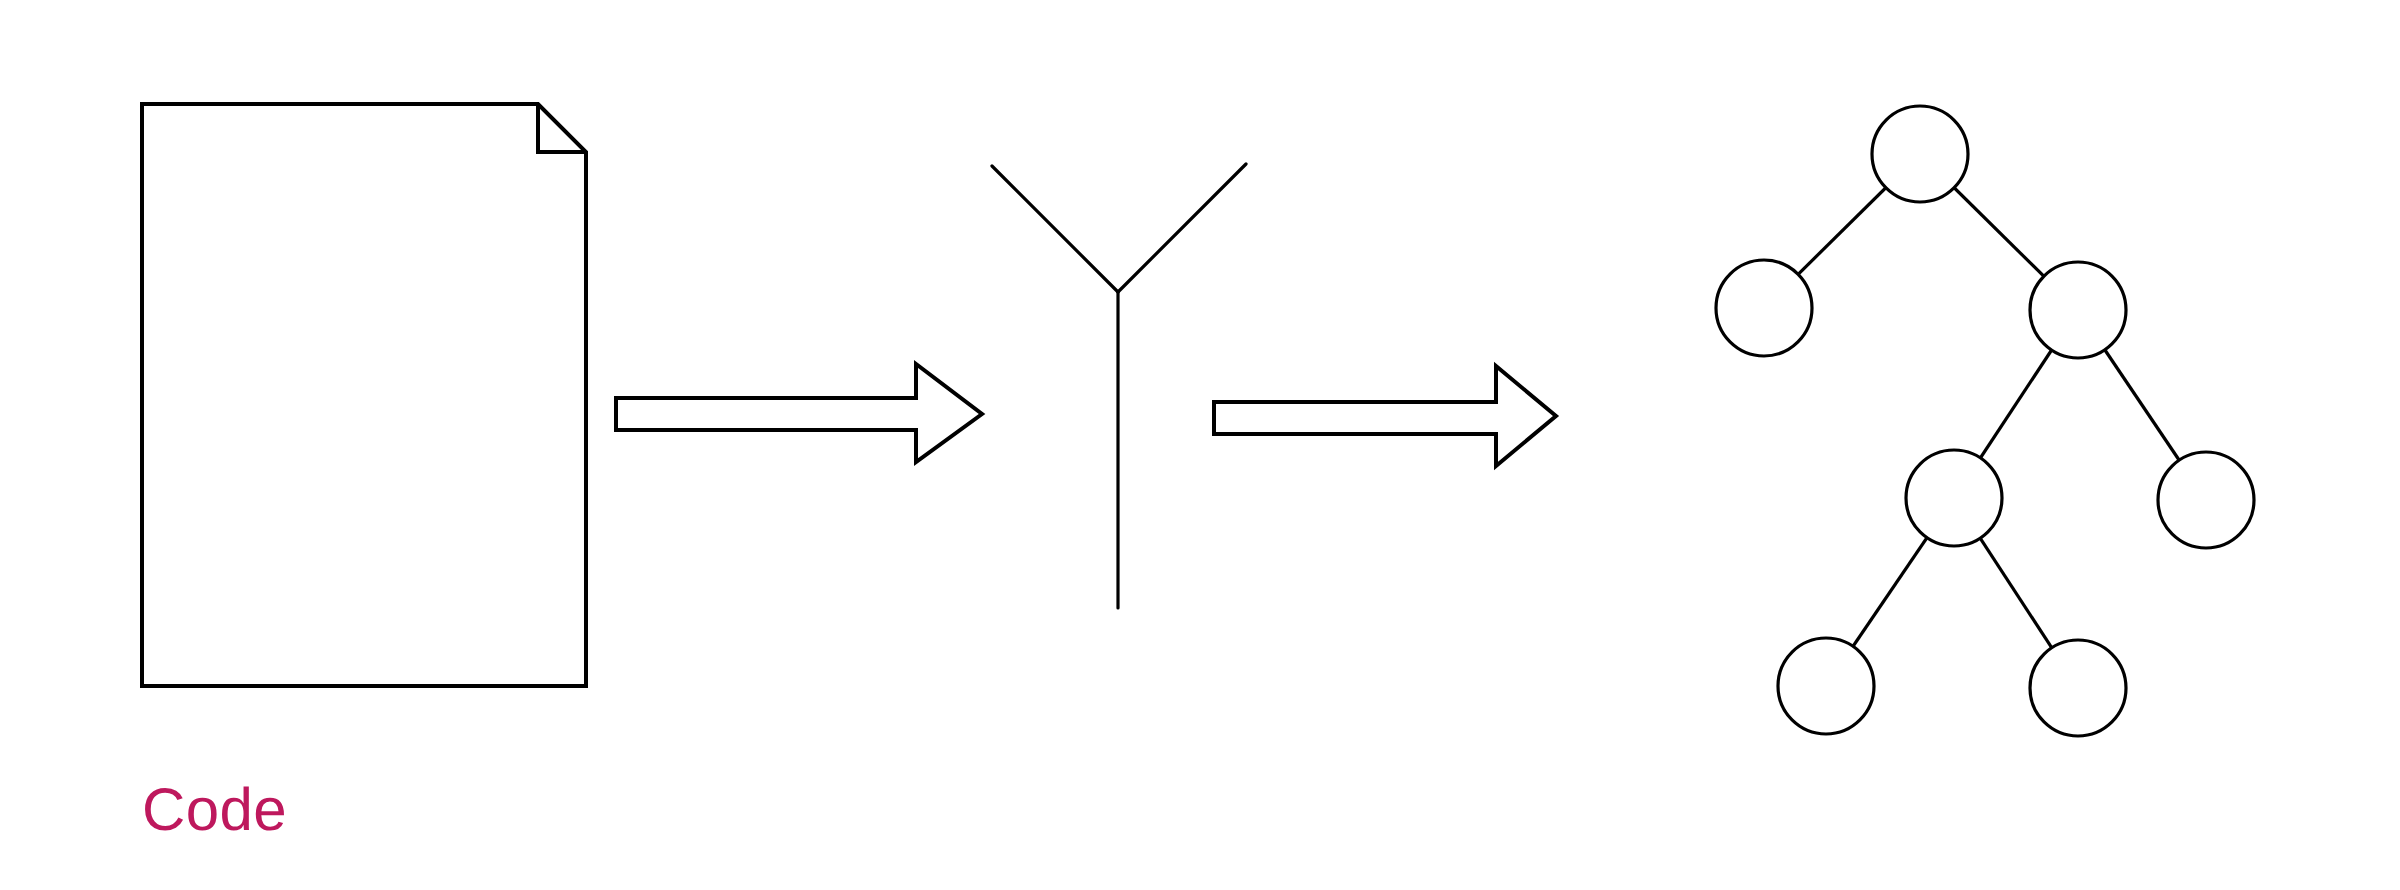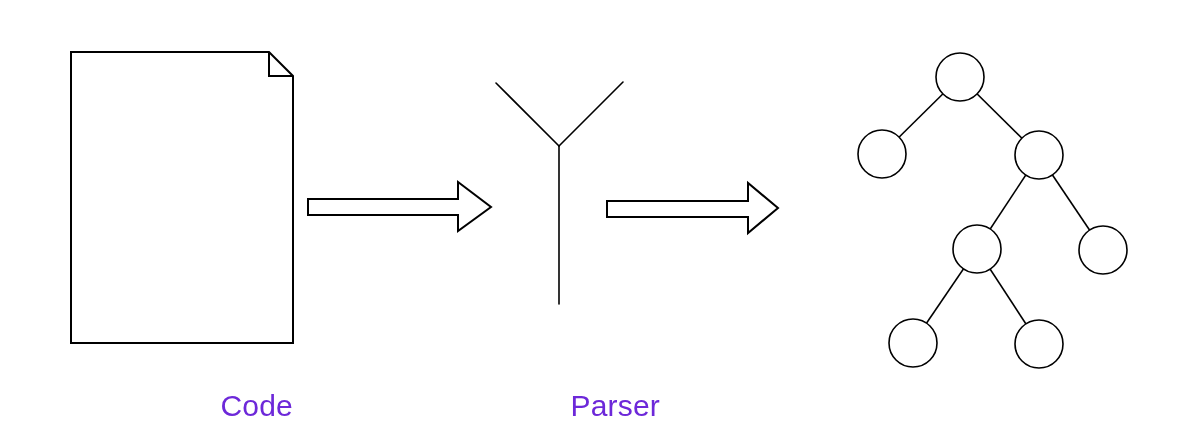--- a/index.html
+++ b/index.html
@@ -20,23 +20,23 @@
     left: 0;
     top: 0;
     width: 1200px;
     height: 445px;
   }
   .caption {
     position: absolute;
     top: 389px;
     height: 34px;
     line-height: 34px;
-    text-align: right;
+    text-align: left;
     font-size: 30px;
-    color: #6d28d9;
+    color: #be185d;
     letter-spacing: 0.2px;
     white-space: nowrap;
   }
   .caption-code   { left: 71px;  width: 222px; }
   .caption-parser { left: 460px; width: 200px; }
   .caption-ast    { left: 822px; width: 340px; }
 </style>
 </head>
 <body>
 
@@ -68,16 +68,15 @@
         <circle cx="1039" cy="155" r="24" fill="#ffffff" stroke="#000000" stroke-width="1.6"></circle>
         <circle cx="977" cy="249" r="24" fill="#ffffff" stroke="#000000" stroke-width="1.6"></circle>
         <circle cx="1103" cy="250" r="24" fill="#ffffff" stroke="#000000" stroke-width="1.6"></circle>
         <circle cx="913" cy="343" r="24" fill="#ffffff" stroke="#000000" stroke-width="1.6"></circle>
         <circle cx="1039" cy="344" r="24" fill="#ffffff" stroke="#000000" stroke-width="1.6"></circle>
       </g>
   </svg>
 
   <div class="caption caption-code">Code</div>
 
-  <div class="caption caption-parser">Parser</div>
 
 
 </div>
 
 </body></html>

